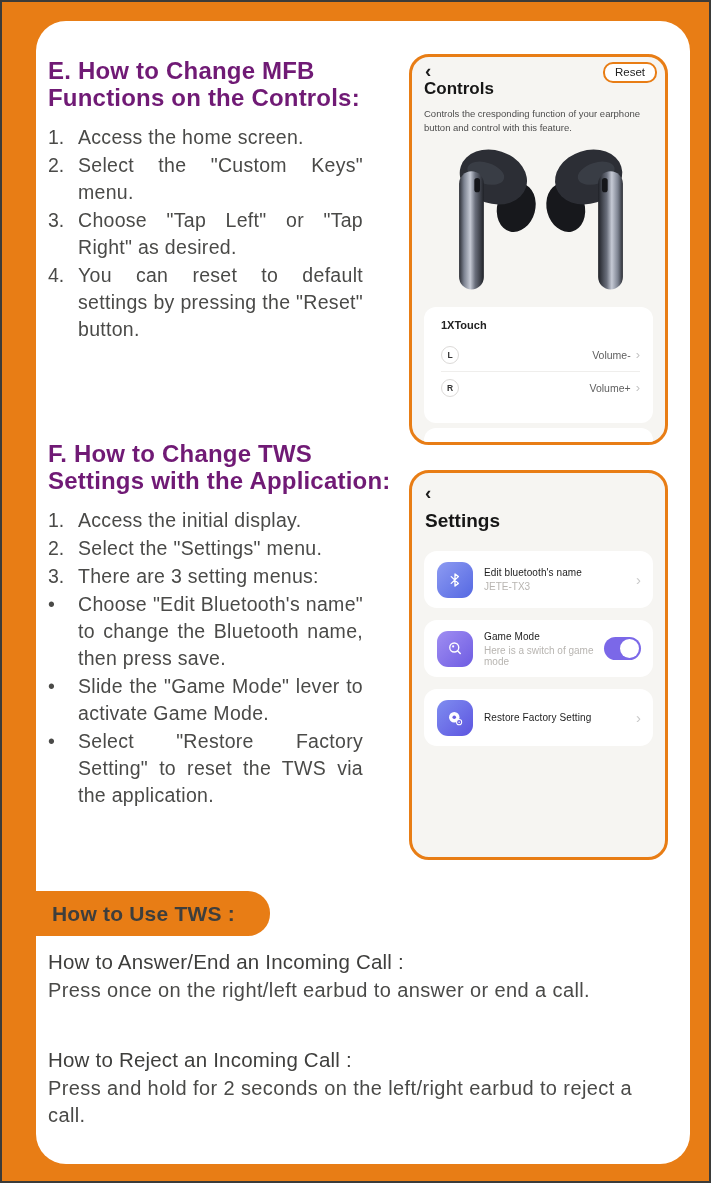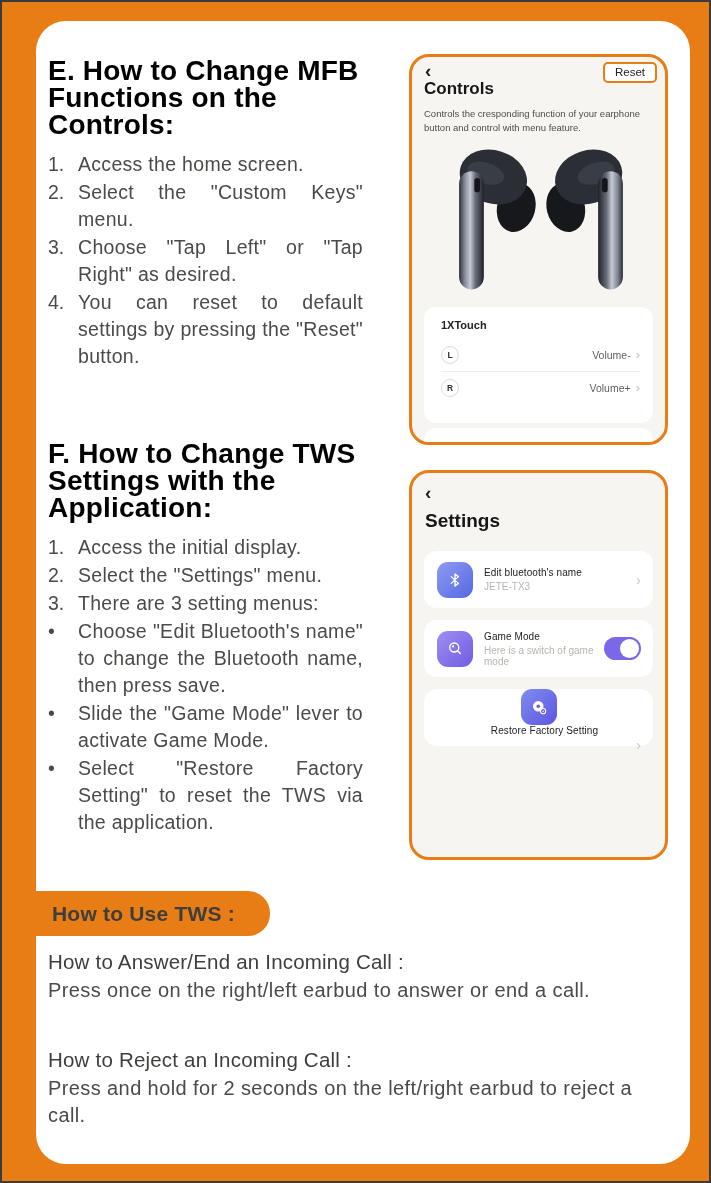--- a/index.html
+++ b/index.html
@@ -10,21 +10,21 @@
     font-family:"Liberation Sans", sans-serif; overflow:hidden;
   }
   .content {
     position:absolute; left:34px; top:19px; width:654px; height:1143px;
     background:#ffffff; border-radius:30px;
   }
   
   .sec { position:absolute; width:352px; color:#3E3E3C; }
   .sec-e { left:46px; top:55px; }
   .sec-f { left:46px; top:438px; }
-  .sec h2 { font-size:28px; line-height:27px; font-weight:bold; color:#000000; letter-spacing:.2px; }
+  .sec h2 { font-size:24px; line-height:27px; font-weight:bold; color:#701a75; letter-spacing:.2px; }
   .ilist { margin-top:13px; }
   .ilist .li { display:flex; margin-bottom:1px; }
   .ilist .marker { width:30px; flex:0 0 30px; font-size:19.5px; line-height:27px; color:#4A4A48; }
   .ilist .litext {
     width:285px; flex:0 0 285px; font-size:19.5px; line-height:27px;
     color:#4A4A48; letter-spacing:.3px; text-align:justify;
   }
   
   .badge {
     position:absolute; left:2px; top:889px; height:45px; width:266px;
@@ -45,21 +45,21 @@
   }
   .phone-1 { top:52px; height:391px; }
   .phone-2 { top:468px; height:390px; }
   .backchev { position:absolute; left:13px; font-size:19px; font-weight:bold; color:#1c1c1c; line-height:14px; cursor:default; }
   .p1-back { top:7px; }
   .p2-back { top:13px; }
   .p1-title { position:absolute; left:12px; top:22px; font-size:17px; font-weight:bold; color:#161616;text-align:center; }
   .p2-title { position:absolute; left:13px; top:37px; font-size:19px; font-weight:bold; color:#161616; }
   .reset-btn {
     position:absolute; right:8px; top:5px; background:#ffffff;
-    border:2px solid #E87D15; border-radius:5px; padding:2px 10px 3px;
+    border:2px solid #E87D15; border-radius:10px; padding:2px 10px 3px;
     font-size:11.5px; color:#222; font-family:"Liberation Sans",sans-serif;
   }
   .p1-desc { position:absolute; left:12px; top:50px; width:232px; font-size:9.5px; line-height:14px; color:#4d4d4d; }
   .buds { position:absolute; left:24px; top:80px; }
   
   .ccard { position:absolute; left:12px; width:229px; background:#ffffff; border-radius:12px; }
   .ccard-1 { top:250px; height:116px; }
   .ccard-2 { top:371px; height:60px; }
   .ccard .clabel { position:absolute; left:17px; top:12px; font-size:11px; font-weight:bold; color:#222; }
   .crow { position:absolute; left:17px; right:13px; height:30px; display:flex; align-items:center; }
@@ -70,21 +70,21 @@
     font-size:8.5px; font-weight:bold; color:#333;
   }
   .crow .cval { margin-left:auto; font-size:10.5px; color:#5f5f5f; }
   .crow .chev { margin-left:5px; font-size:13px; color:#c4c4c4; line-height:10px; }
   .cdivider { position:absolute; left:17px; right:13px; top:64px; height:1px; background:#efeeec; }
   
   .scard {
     position:absolute; left:12px; width:229px; height:57px; background:#ffffff;
     border-radius:13px; display:flex; align-items:center; padding:0 12px 0 13px;
   }
-  .scard-1 { top:78px; } .scard-2 { top:147px; } .scard-3 { top:216px;flex-direction:column; }
+  .scard-1 { top:78px; } .scard-2 { top:147px; } .scard-3 { top:216px; }
   .sicon {
     width:36px; height:36px; border-radius:11px; flex:0 0 36px;
     display:flex; align-items:center; justify-content:center;
   }
   .sicon-bt { background:linear-gradient(135deg,#8d9bf2,#5568e2); }
   .sicon-game { background:linear-gradient(135deg,#a08ef2,#6e5ce2); }
   .sicon-restore { background:linear-gradient(135deg,#7f8df0,#5d55e0); }
   .stext { margin-left:11px; }
   .stitle { font-size:10px; font-weight:normal; color:#1d1d1d; letter-spacing:.1px; }
   .ssub { font-size:10px; color:#b8b5b1; margin-top:3px; }
@@ -147,21 +147,21 @@
           <span class="marker">•</span>
           <span class="litext">Select "Restore Factory Setting" to reset the TWS via the application.</span>
         </div>
     </div>
   </div>
 
   <div class="phone phone-1">
     <span class="backchev p1-back">‹</span>
     <div class="p1-title">Controls</div>
     <button class="reset-btn">Reset</button>
-    <div class="p1-desc">Controls the cresponding function of your earphone button and control with menu feature.</div>
+    <div class="p1-desc">Controls the cresponding function of your earphone button and control with this feature.</div>
 
     <svg class="buds" width="210" height="160" viewBox="0 0 220 168">
       <defs>
         <linearGradient id="stemGrad" x1="0" y1="0" x2="1" y2="0">
           <stop offset="0" stop-color="#1f2127"></stop>
           <stop offset="0.35" stop-color="#6a6f7c"></stop>
           <stop offset="0.55" stop-color="#c6cad5"></stop>
           <stop offset="0.8" stop-color="#7c8290"></stop>
           <stop offset="1" stop-color="#2a2c33"></stop>
         </linearGradient>

